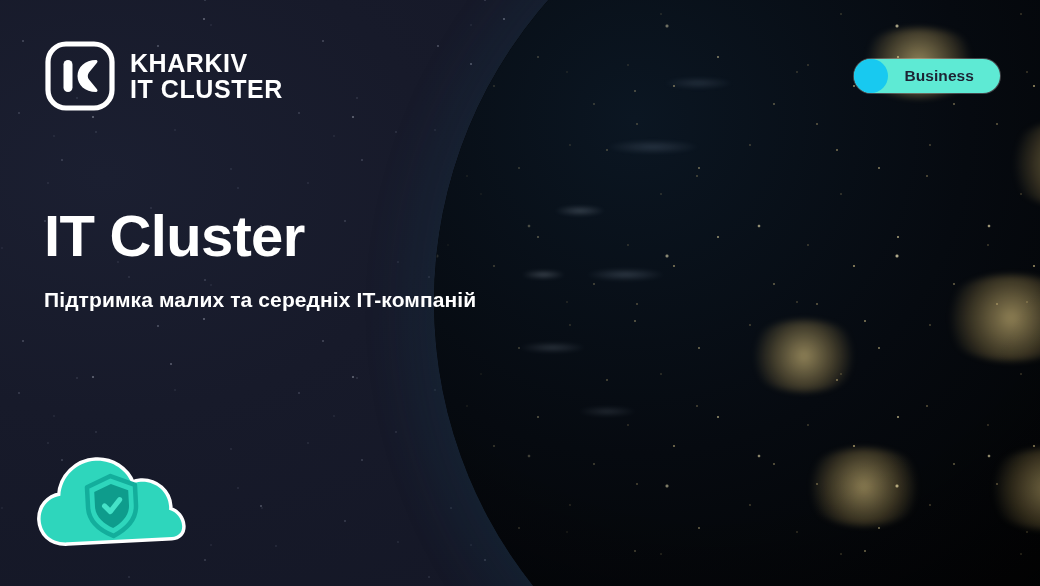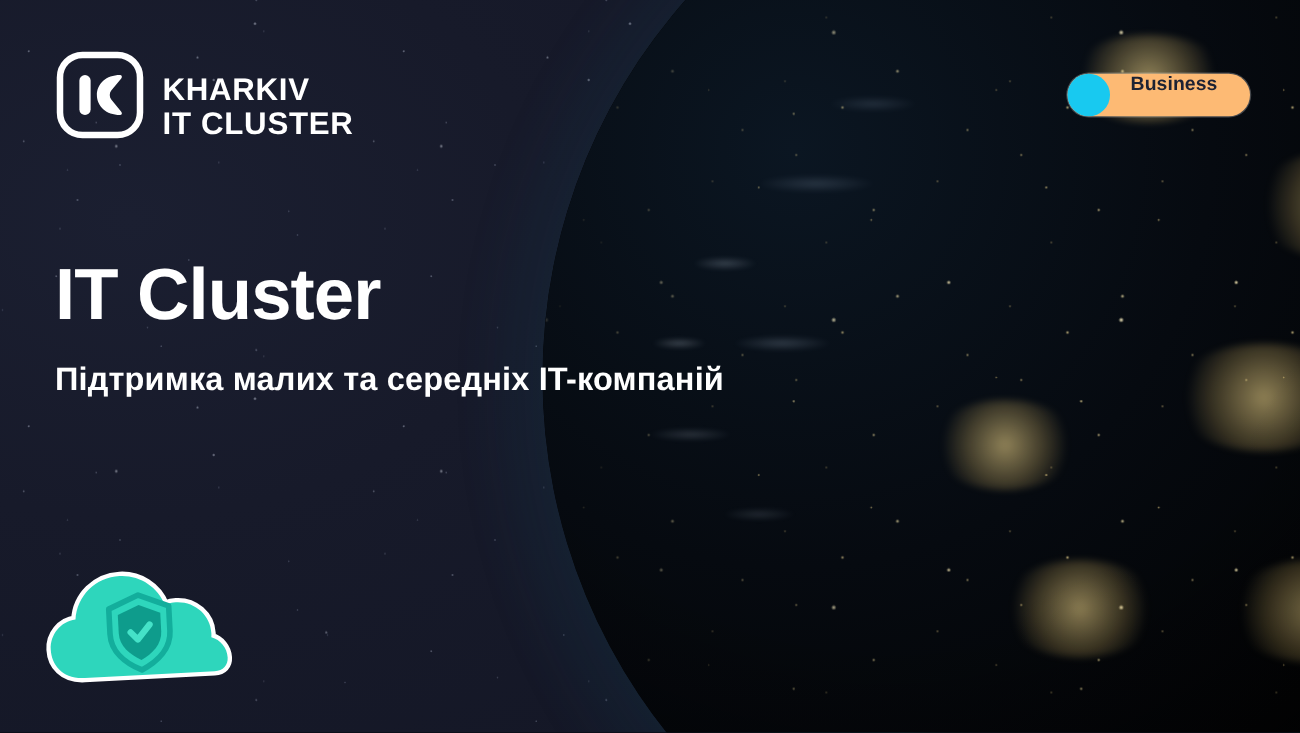--- a/index.html
+++ b/index.html
@@ -229,42 +229,43 @@
     background: radial-gradient(circle at 30% 32%, rgba(0,0,0,0) 40%, rgba(0,0,0,.45) 78%, rgba(0,0,0,.8) 100%);
     pointer-events: none;
   }
 
   
   .logo {
     position: absolute;
     left: 44px;
     top: 40px;
     display: flex;
-    align-items: flex-end;
+    align-items: center;
     gap: 14px;
   }
   .logo-mark { width: 72px; height: 72px; display: block; }
   .logo-words {
     color: #ffffff;
     font-weight: bold;
     letter-spacing: .035em;
     line-height: 1.06;
   }
   .logo-words .l1 { font-size: 25px; display: block; }
   .logo-words .l2 { font-size: 25px; display: block; }
 
   
   .badge {
     position: absolute;
     right: 40px;
     top: 59px;
     height: 34px;
     display: flex;
+    align-items: center;
     border-radius: 17px;
-    background: #fdba74;
+    background: #5eead4;
     padding-right: 4px;
     box-shadow: 0 0 0 1px rgba(255,255,255,.25);
   }
   .badge-dot {
     width: 34px;
     height: 34px;
     border-radius: 50%;
     background: #18c9f0;
     flex: 0 0 auto;
     margin-right: -2px;
@@ -289,21 +290,21 @@
     color: #ffffff;
     font-size: 58px;
     font-weight: bold;
     line-height: 1.06;
     letter-spacing: -0.012em;
     margin: 0;
   }
   .hero-title .line { display: block; white-space: nowrap; }
   .hero-sub {
     color: #ffffff;
-    font-size: 26px;
+    font-size: 21px;
     font-weight: bold;
     letter-spacing: .005em;
     margin: 22px 0 0 0;
     white-space: nowrap;
   }
 
   
   .cloud-illo {
     position: absolute;
     left: 28px;

